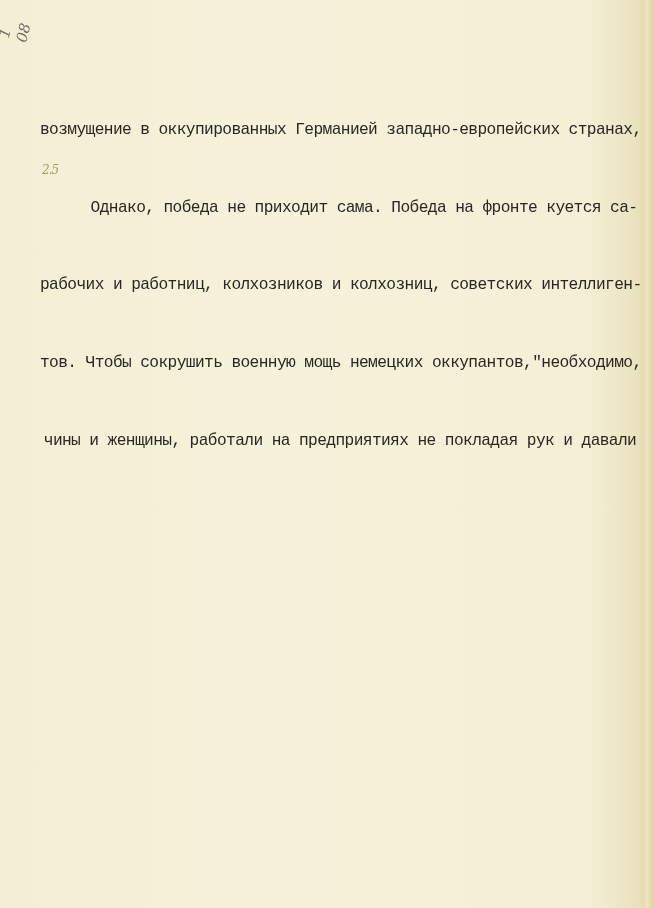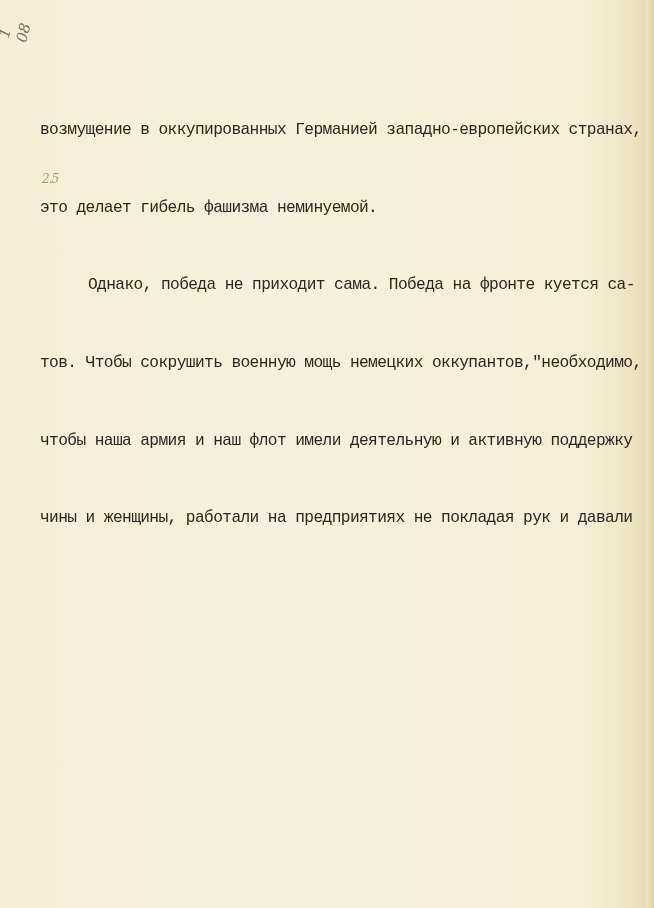--- a/index.html
+++ b/index.html
@@ -17,47 +17,46 @@
     .edge {
       position: absolute; right: 0; top: 0; width: 8px; height: 908px;
       background: linear-gradient(90deg, #efe6c4, #ded2a4);
     }
     .margin-note {
       position: absolute; left: 8px; top: 2px; width: 30px; height: 50px;
       color: #6f6b62; font-family: "DejaVu Serif", serif; font-style: italic;
       font-size: 15px; transform: rotate(-75deg); transform-origin: 15px 25px;
     }
     .margin-note2 {
-      position: absolute; left: 42px; top: 172px;
+      position: absolute; left: 42px; top: 163px;
       color: #9aa35a; font-family: "DejaVu Serif", serif; font-style: italic; font-size: 12px;
       letter-spacing: -1px;
     }
     .text {
       position: absolute; left: 40px; top: 66px; width: 600px;
       font-size: 16.2px; line-height: 25.9px; letter-spacing: -0.6px;
       white-space: pre;
     }
-    .line { display: block; height: 25.9px; }
+    .line { display: block; height: 25.9px; text-align: center; }
     .indent { padding-left: 48px; }
   </style>
 </head>
 <body>
 
 <div class="paper"></div>
 <div class="edge"></div>
 
 <div class="margin-note">1 08</div>
 <div class="margin-note2">2.5</div>
 
 <div class="text">
   <span class="line">возмущение в оккупированных Германией западно-европейских странах,</span>
-  <span class="line">это делает гибель фашизма неминуемой.</span>
   <span class="line indent">Однако, победа не приходит сама. Победа на фронте куется са-</span>
+  <span class="line">рабочих и работниц, колхозников и колхозниц, советских интеллиген-</span>
   <span class="line">тов. Чтобы сокрушить военную мощь немецких оккупантов,"необходимо,</span>
-  <span class="line">чтобы наша армия и наш флот имели деятельную и активную поддержку</span>
   <span class="line">чины и женщины, работали на предприятиях не покладая рук и давали</span>
   
   
   
   
   
   
   
   
   

